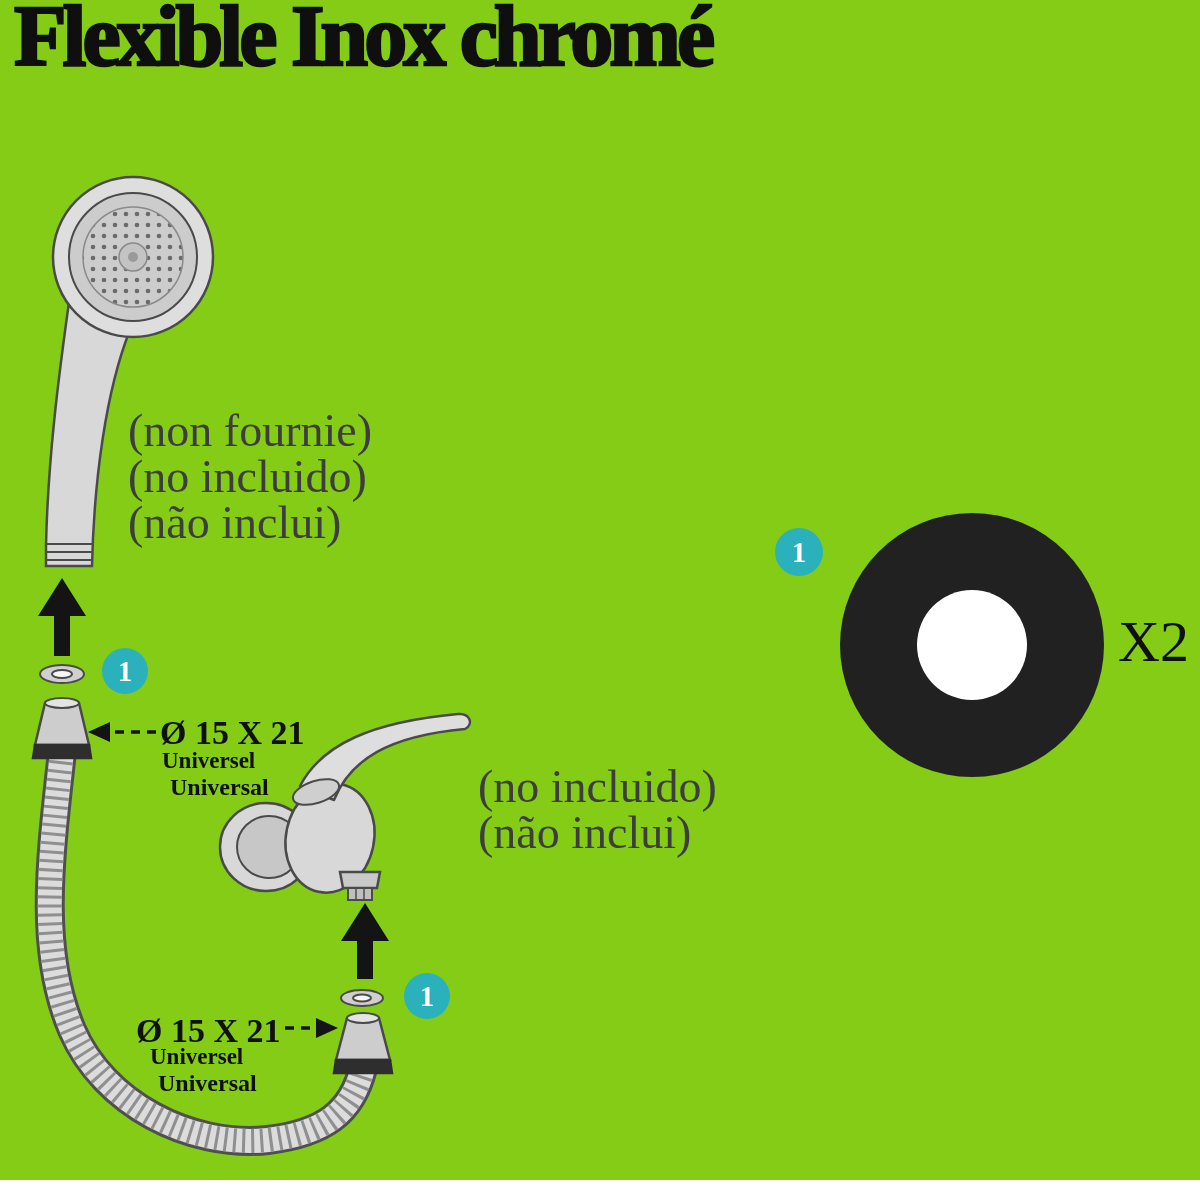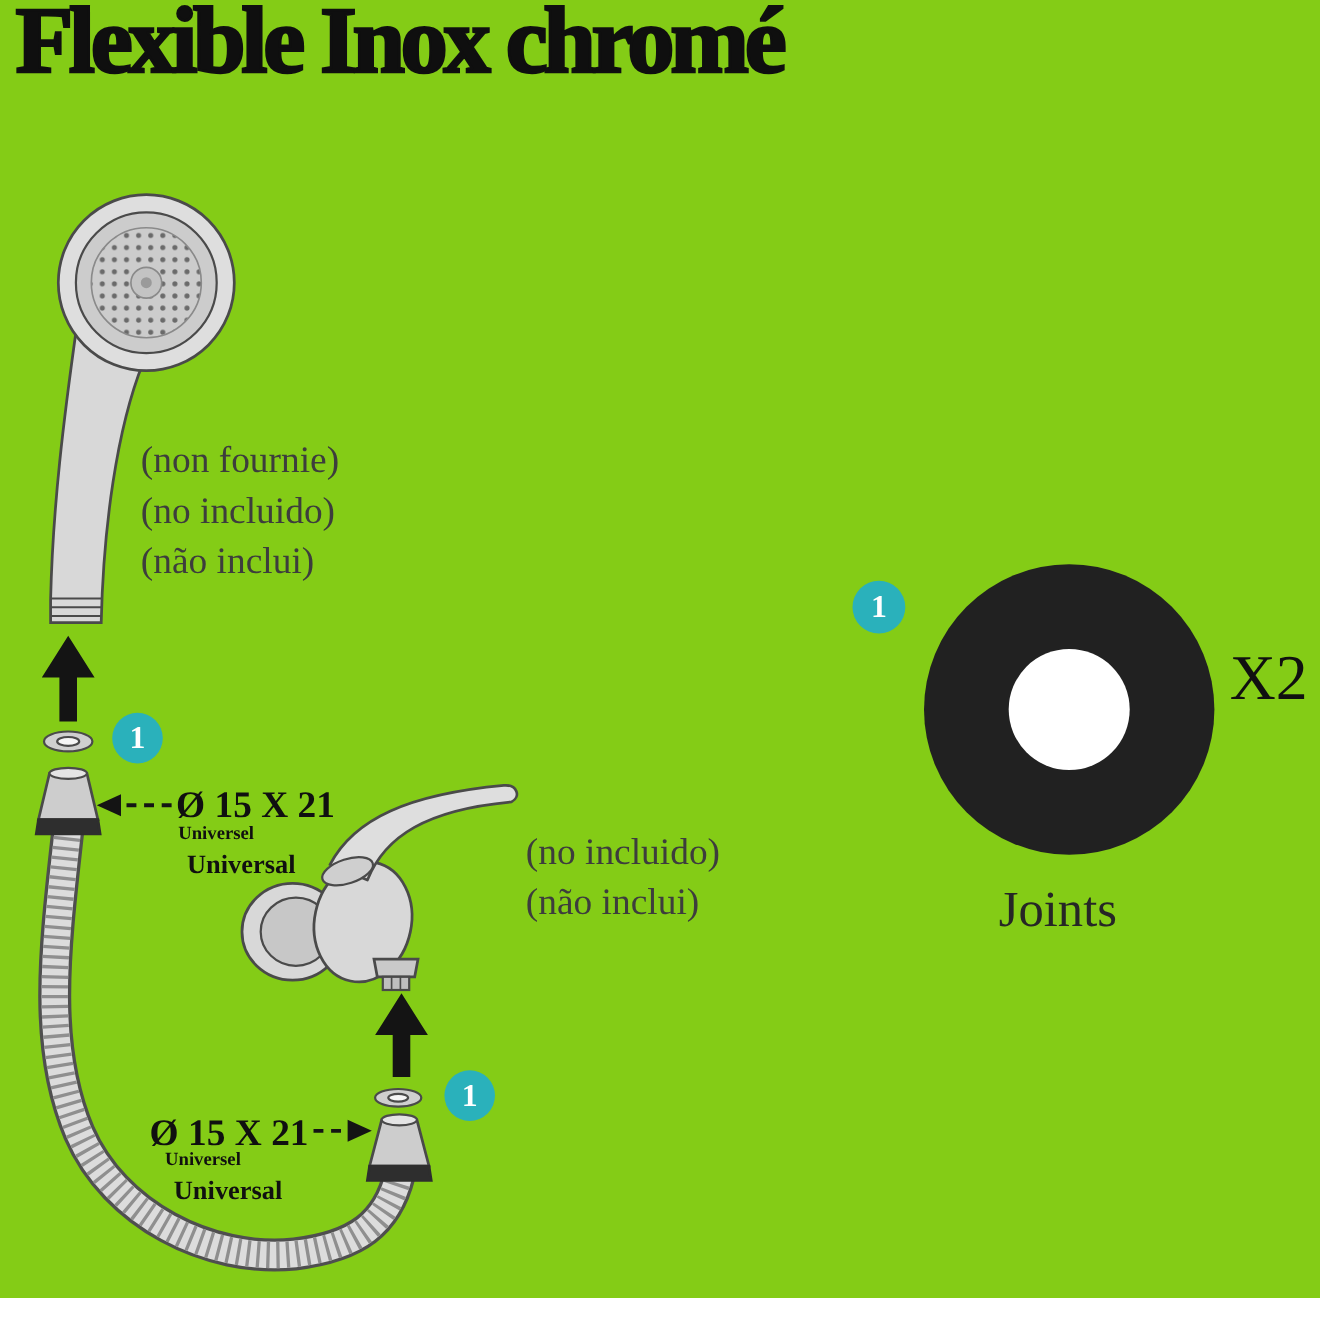--- a/index.html
+++ b/index.html
@@ -6,23 +6,23 @@
   .canvas{
     position:relative;width:1200px;height:1180px;background:#84cc16;
     font-family:Liberation Serif, serif;overflow:hidden;color:#111;
   }
   .artwork{position:absolute;left:0;top:0;}
   .title{
     position:absolute;left:14px;top:-14px;margin:0;
     font-size:86px;font-weight:bold;letter-spacing:-4px;color:#0f0f0f;
     -webkit-text-stroke:2.5px #0f0f0f;white-space:nowrap;
   }
-  .note{position:absolute;font-size:34px;line-height:46px;color:#3d3d3d;white-space:nowrap;}
+  .note{position:absolute;font-size:46px;line-height:46px;color:#3d3d3d;white-space:nowrap;margin-top:12px;}
   .spec-dia{position:absolute;font-size:34px;font-weight:bold;color:#101010;white-space:nowrap;}
-  .spec-fr{position:absolute;font-size:17px;font-weight:bold;color:#101010;white-space:nowrap;}
+  .spec-fr{position:absolute;font-size:23px;font-weight:bold;color:#101010;white-space:nowrap;}
   .spec-es{position:absolute;font-size:24px;font-weight:bold;color:#101010;white-space:nowrap;}
   .badge{
     position:absolute;width:46px;height:46px;border-radius:50%;
     background:#2ab1bb;color:#ffffff;font-size:29px;font-weight:bold;
     display:flex;align-items:center;justify-content:center;
   }
   .qty{position:absolute;font-size:58px;color:#101010;white-space:nowrap;}
   .joints-label{position:absolute;font-size:46px;color:#262626;white-space:nowrap;}
 </style>
 </head>
@@ -126,16 +126,15 @@
   <div class="spec-dia" style="left:160px;top:714px;">Ø 15 X 21</div>
   <div class="spec-fr" style="left:162px;top:748px;">Universel</div>
   <div class="spec-es" style="left:170px;top:774px;">Universal</div>
 
   <div class="badge" style="left:404px;top:973px;">1</div>
   <div class="spec-dia" style="left:136px;top:1012px;">Ø 15 X 21</div>
   <div class="spec-fr" style="left:150px;top:1044px;">Universel</div>
   <div class="spec-es" style="left:158px;top:1070px;">Universal</div>
 
   <div class="badge" style="left:775px;top:528px;width:48px;height:48px;">1</div>
-  <div class="qty" style="left:1118px;top:582px;">X2</div>
-  <div class="joints-label" style="left:908px;top:800px;">Joints</div>
+  <div class="qty" style="left:1118px;top:608px;">X2</div>
 
 </div>
 
 </body></html>

